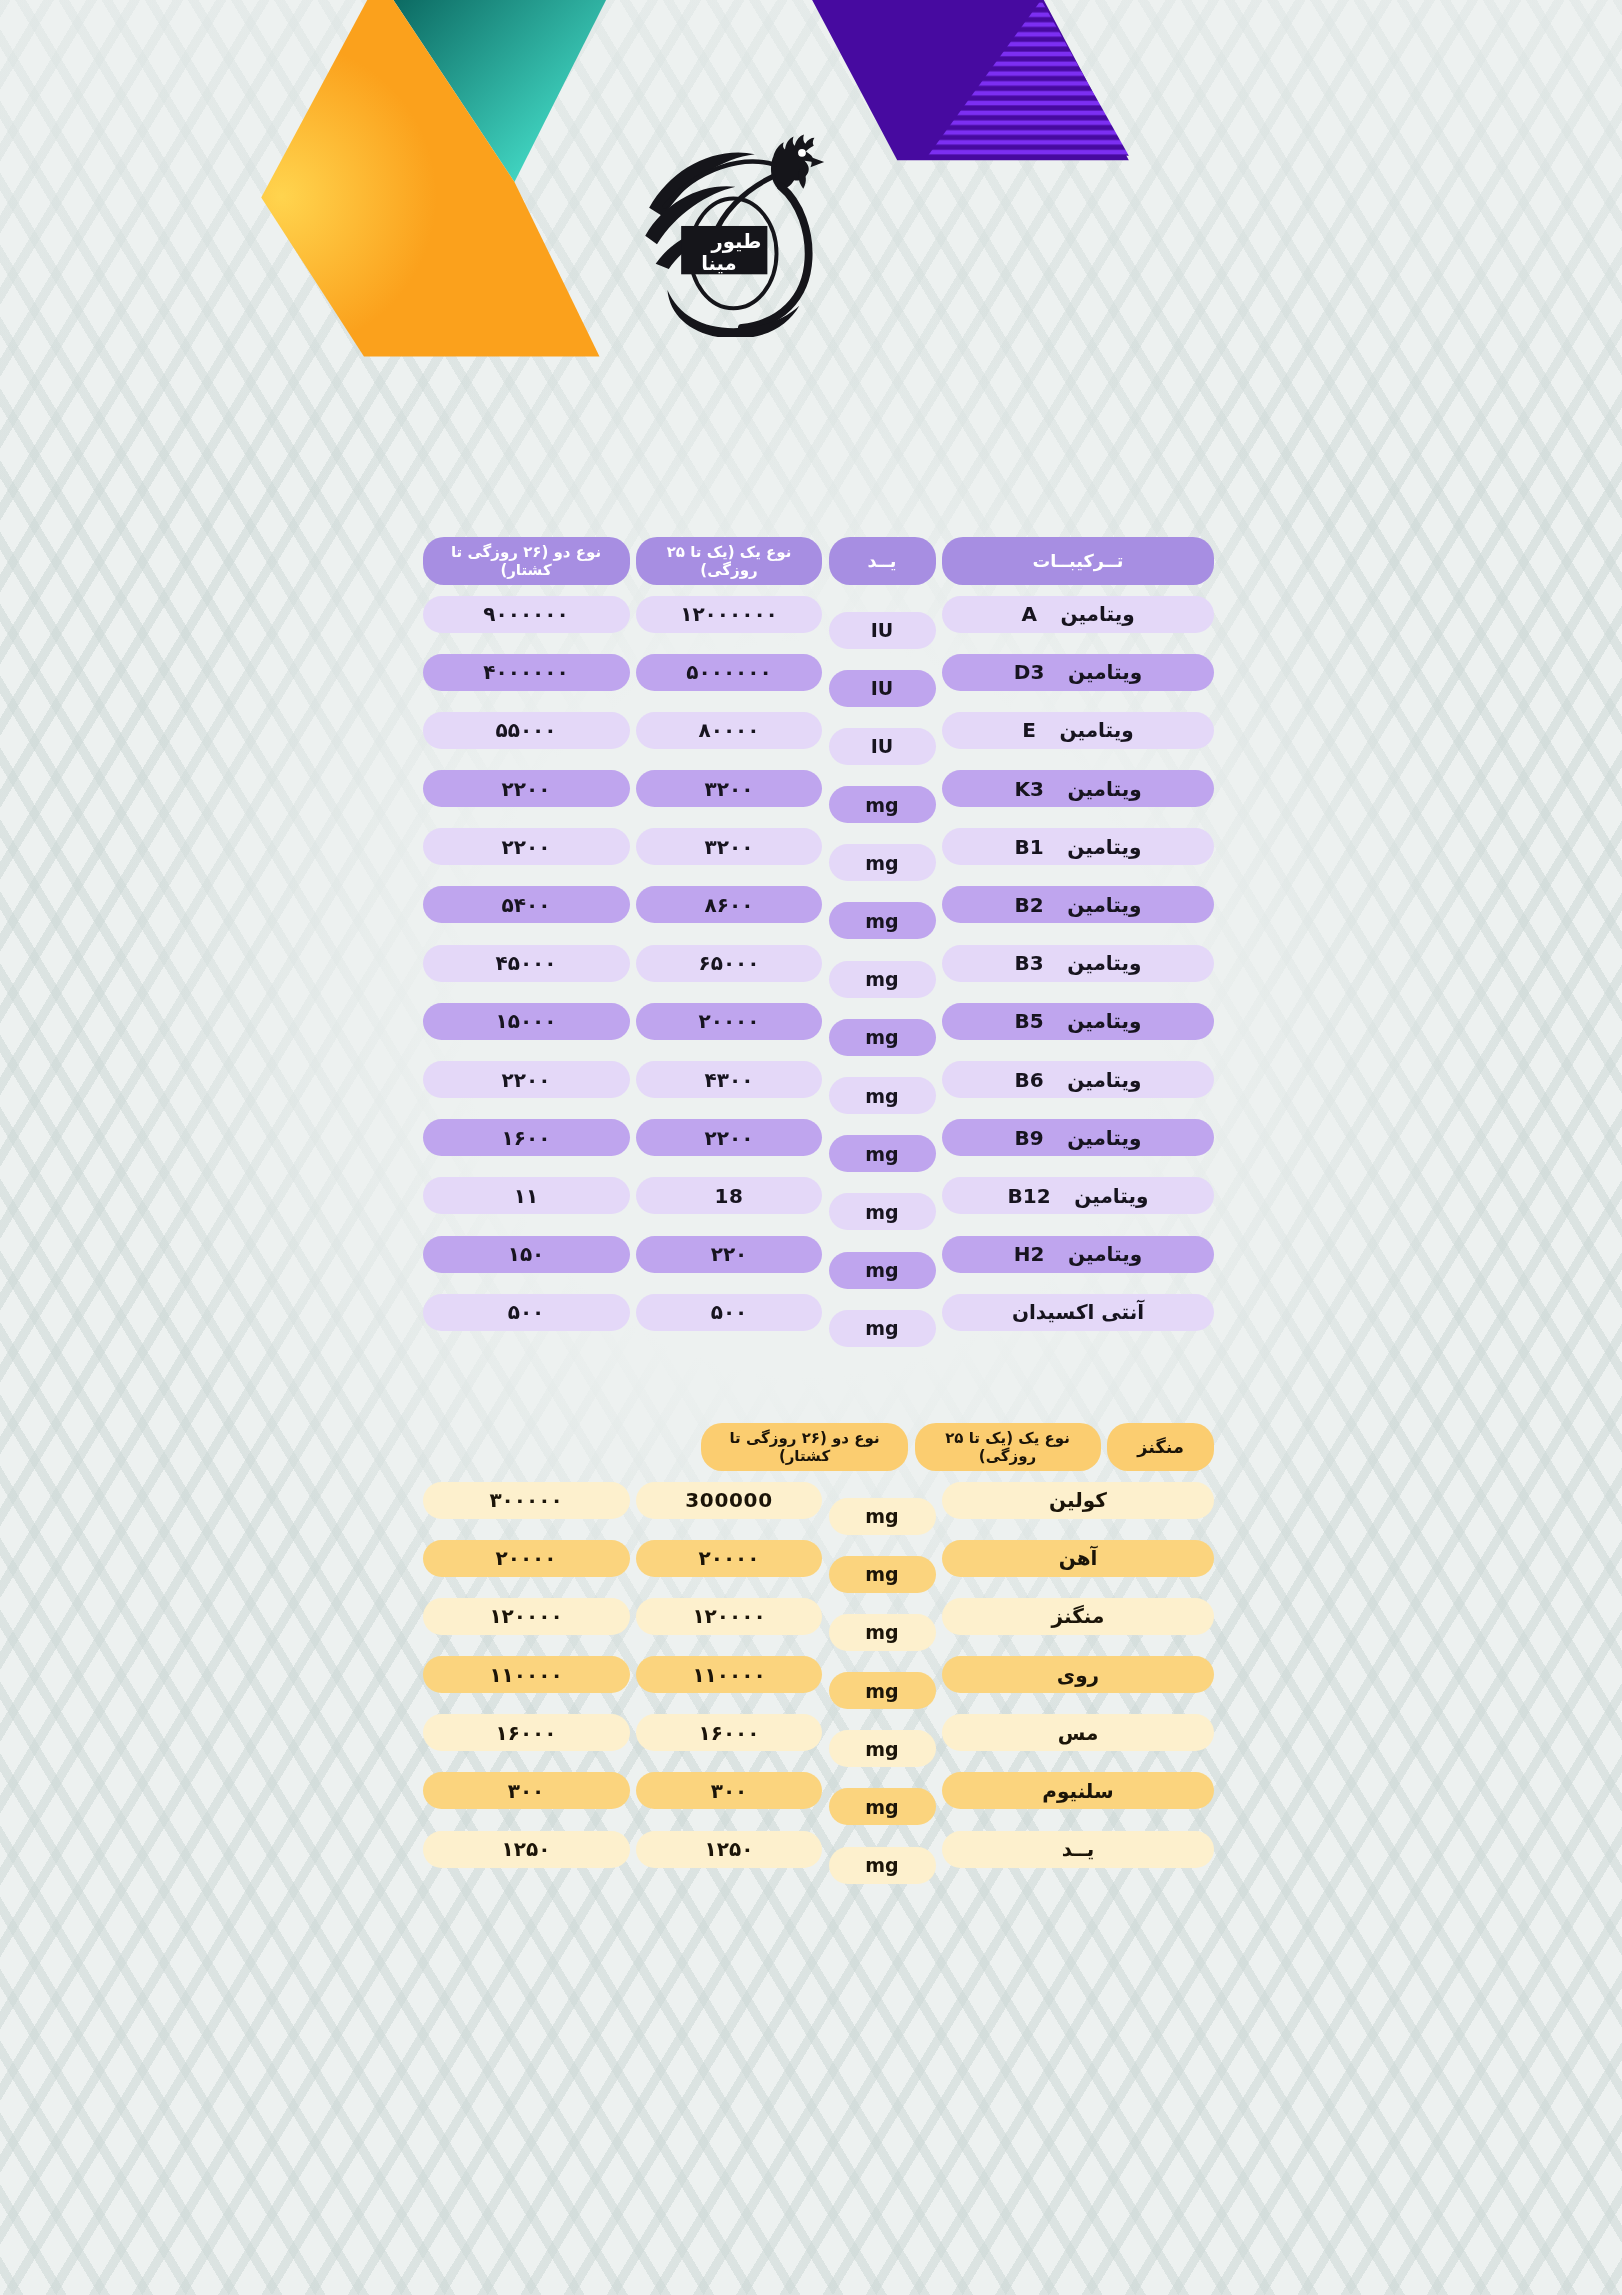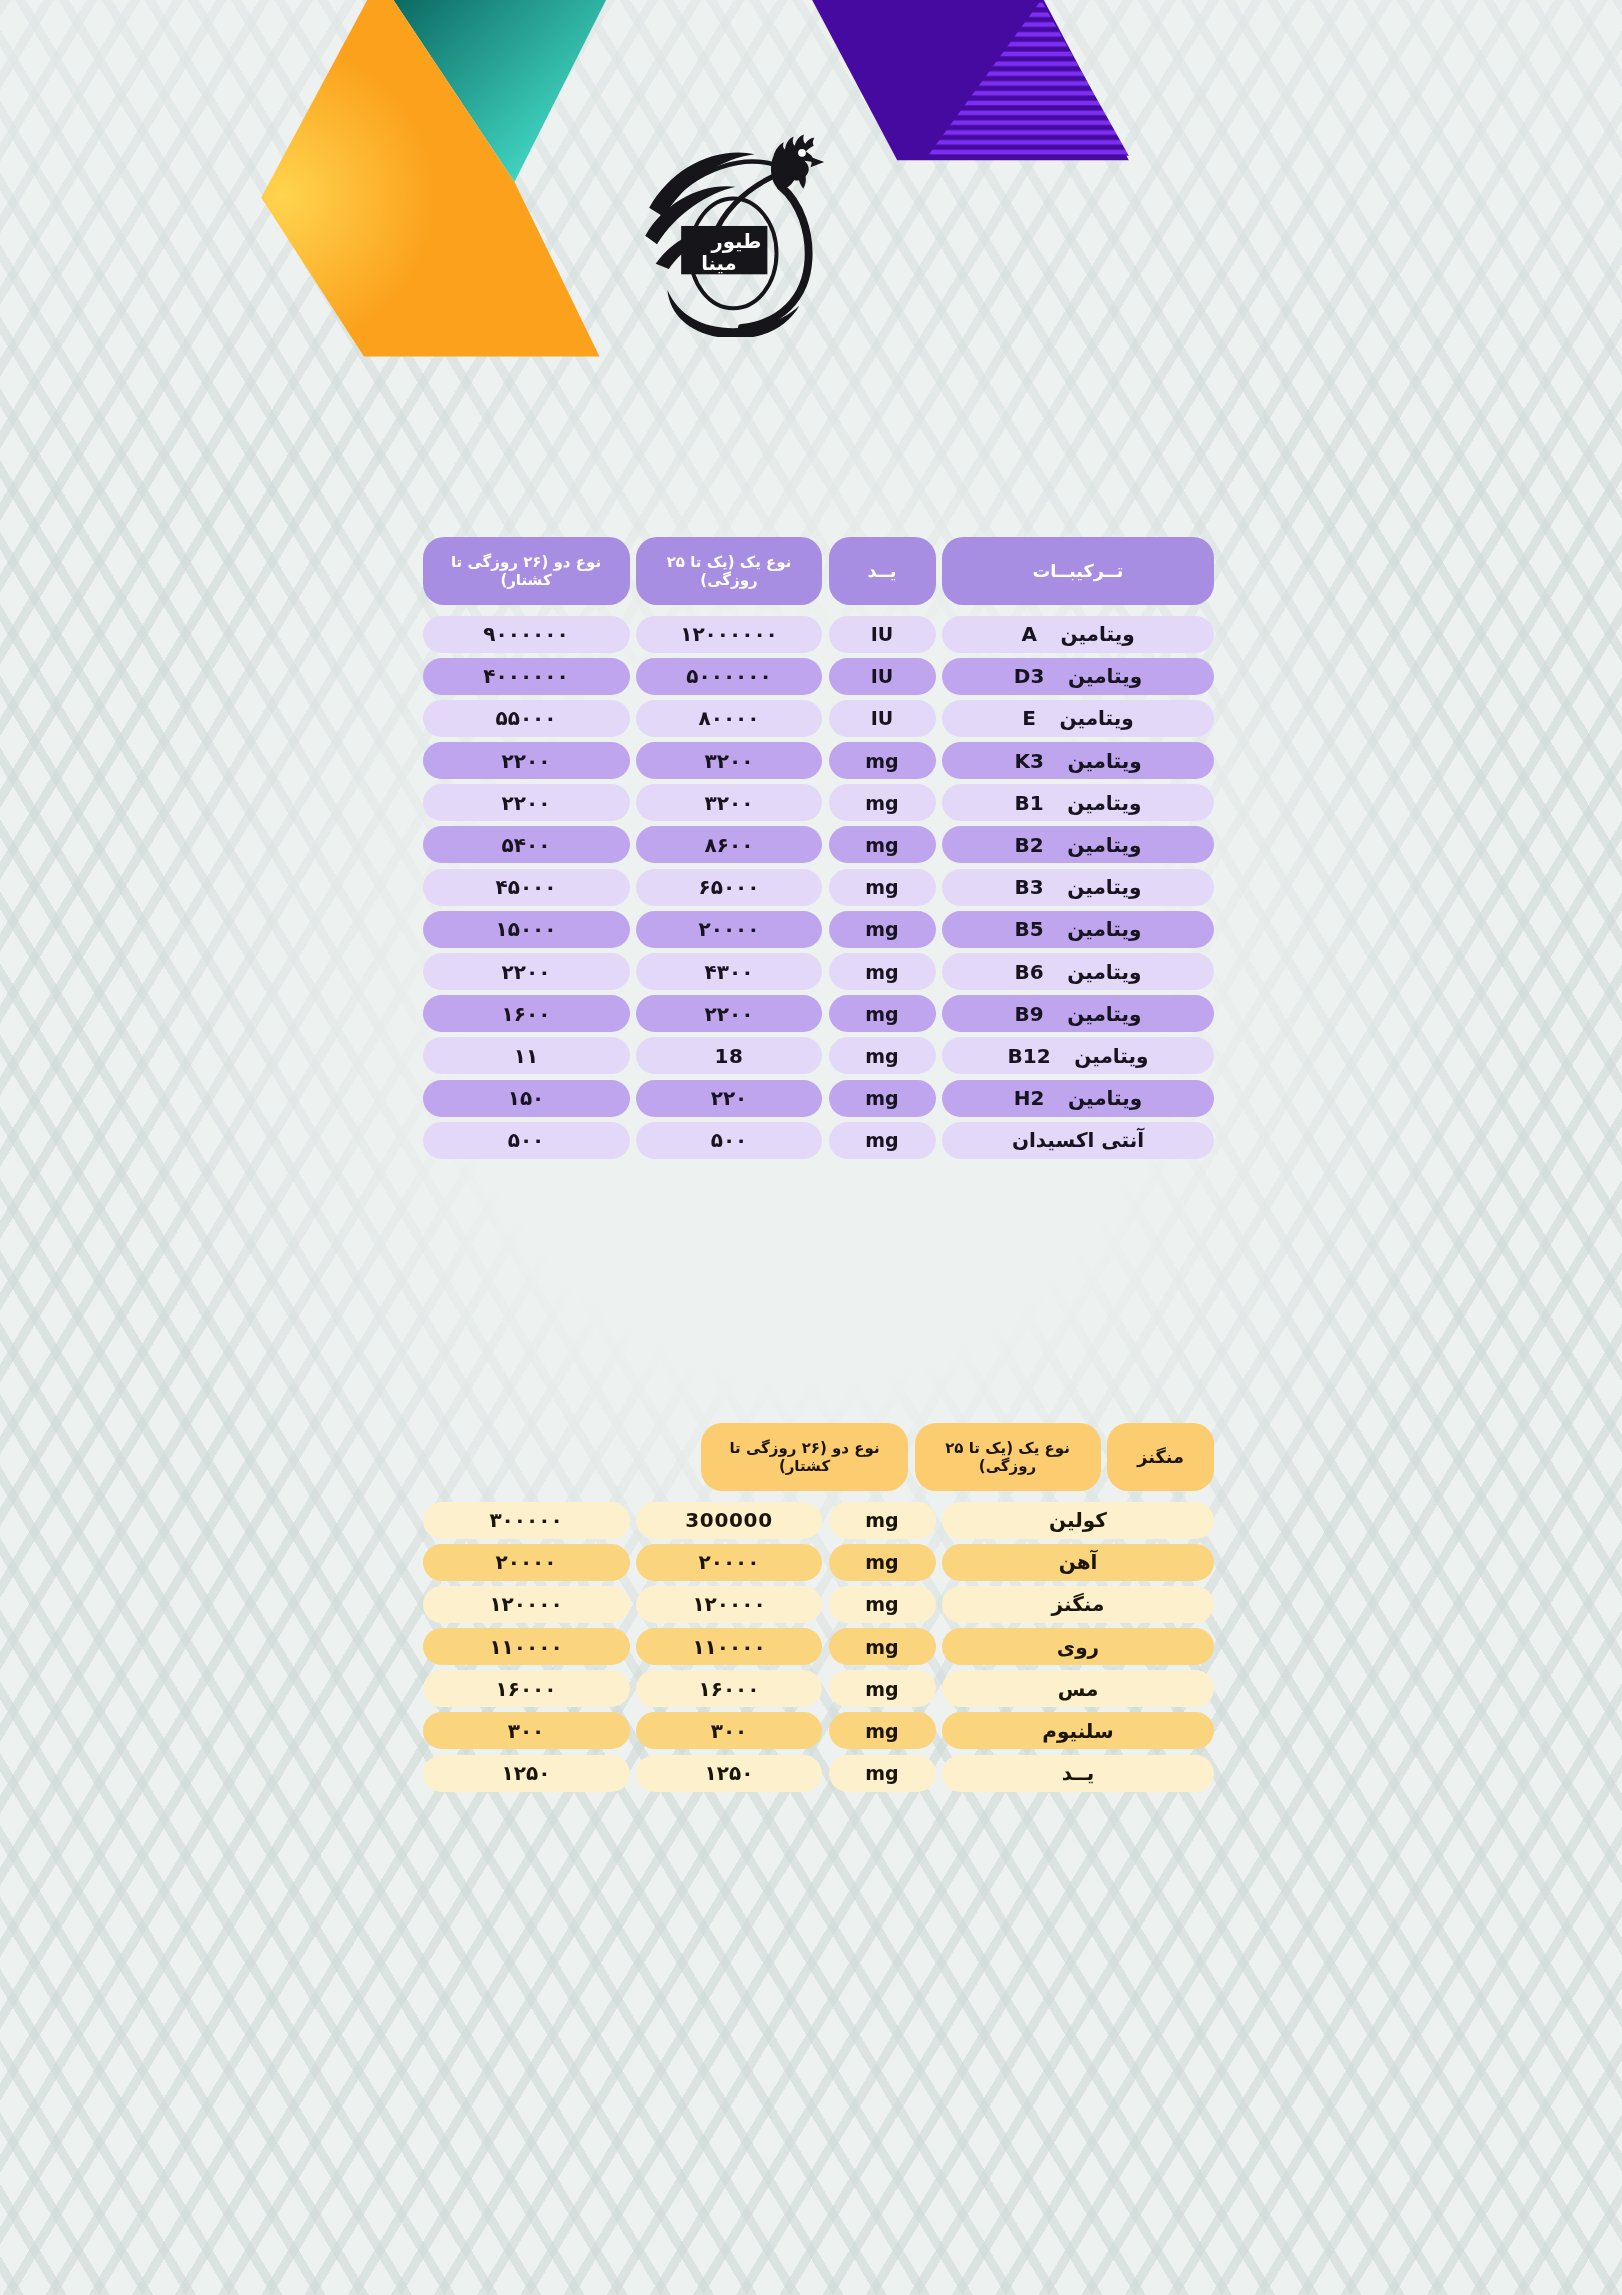--- a/index.html
+++ b/index.html
@@ -49,29 +49,29 @@
   .cell{
     display:flex;align-items:center;justify-content:center;
     border-radius:19.6px;font-weight:bold;text-align:center;
     color:var(--cell-fg);
     background:var(--row-light);
     height:37px;font-size:20px;
   }
   .trow.alt .cell{background:var(--row-dark);}
   .cell.head{
     background:var(--head-bg);color:var(--head-fg);
-    height:68px;font-size:17.7px;border-radius:21px;padding:0 5.2px;box-sizing:border-box;
+    height:48px;font-size:17.7px;border-radius:21px;padding:0 5.2px;box-sizing:border-box;
   }
   .cell.head.c2,.cell.head.c3{font-size:15px;}
   .c0{width:272px;}
   .c1{width:107px;}
   .c2{width:186px;}
   .c3{width:207px;}
   .name-wrap{display:flex;align-items:center;justify-content:center;gap:23.6px;}
-  .unit-txt{font-size:19px;}
+  .unit-txt{font-size:19px;margin-top:16px;}
   .num-txt{letter-spacing:0.7px;}
 </style>
 </head>
 <body>
 
 <div class="page">
 
   <div class="lattice"></div>
   <div class="lattice-fade"></div>
 

